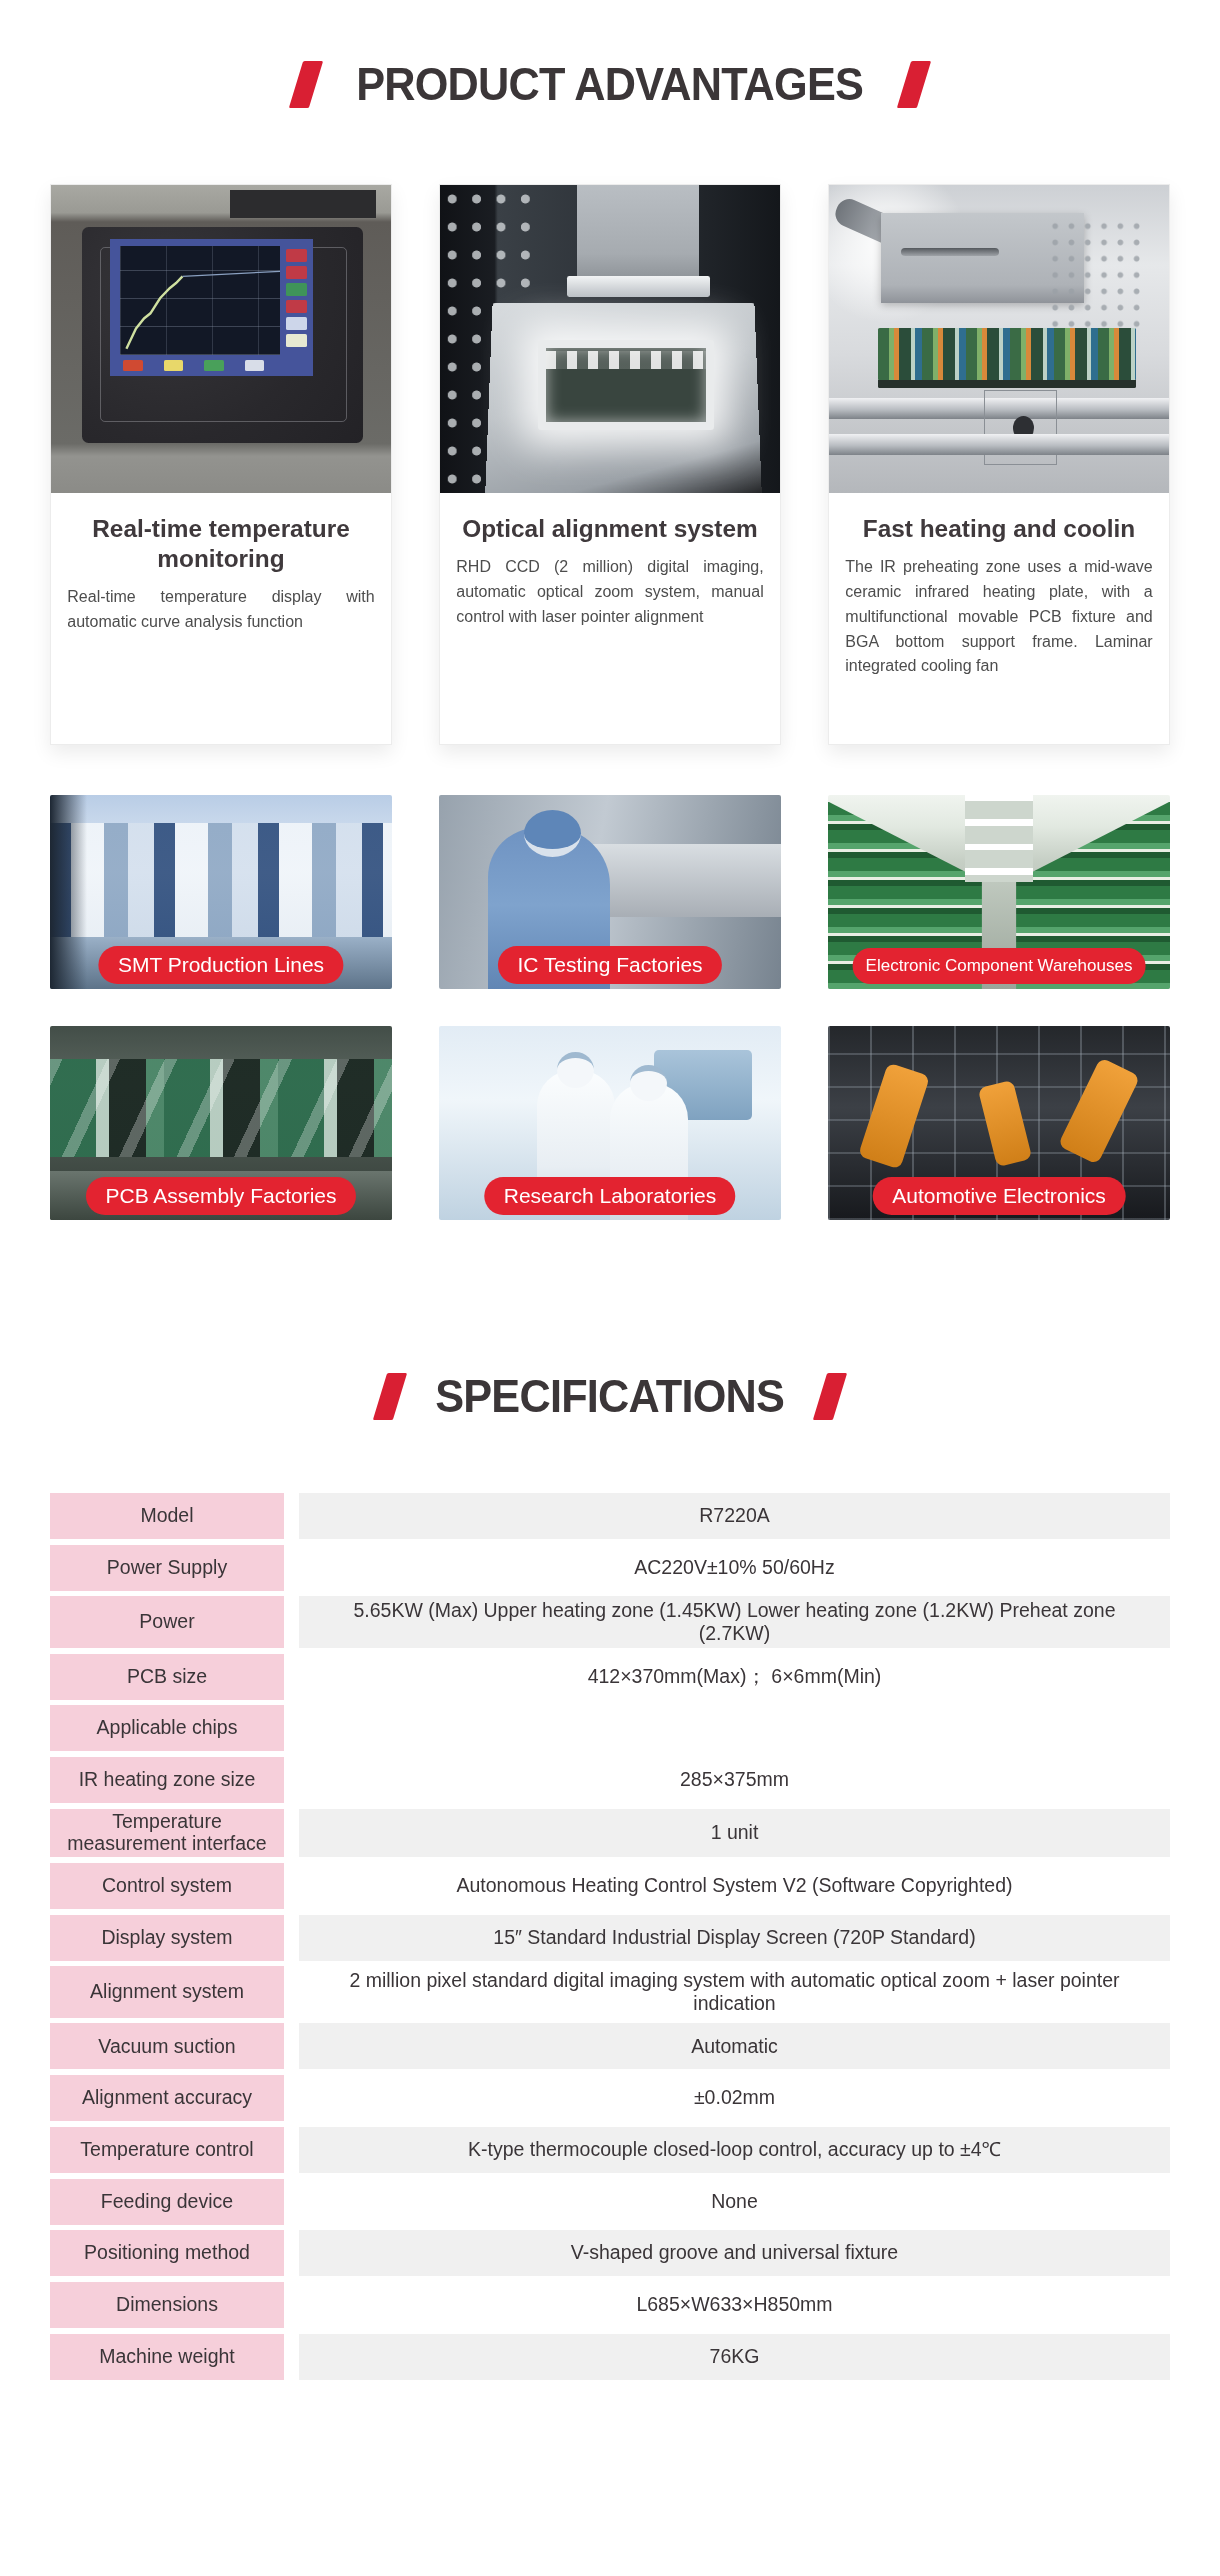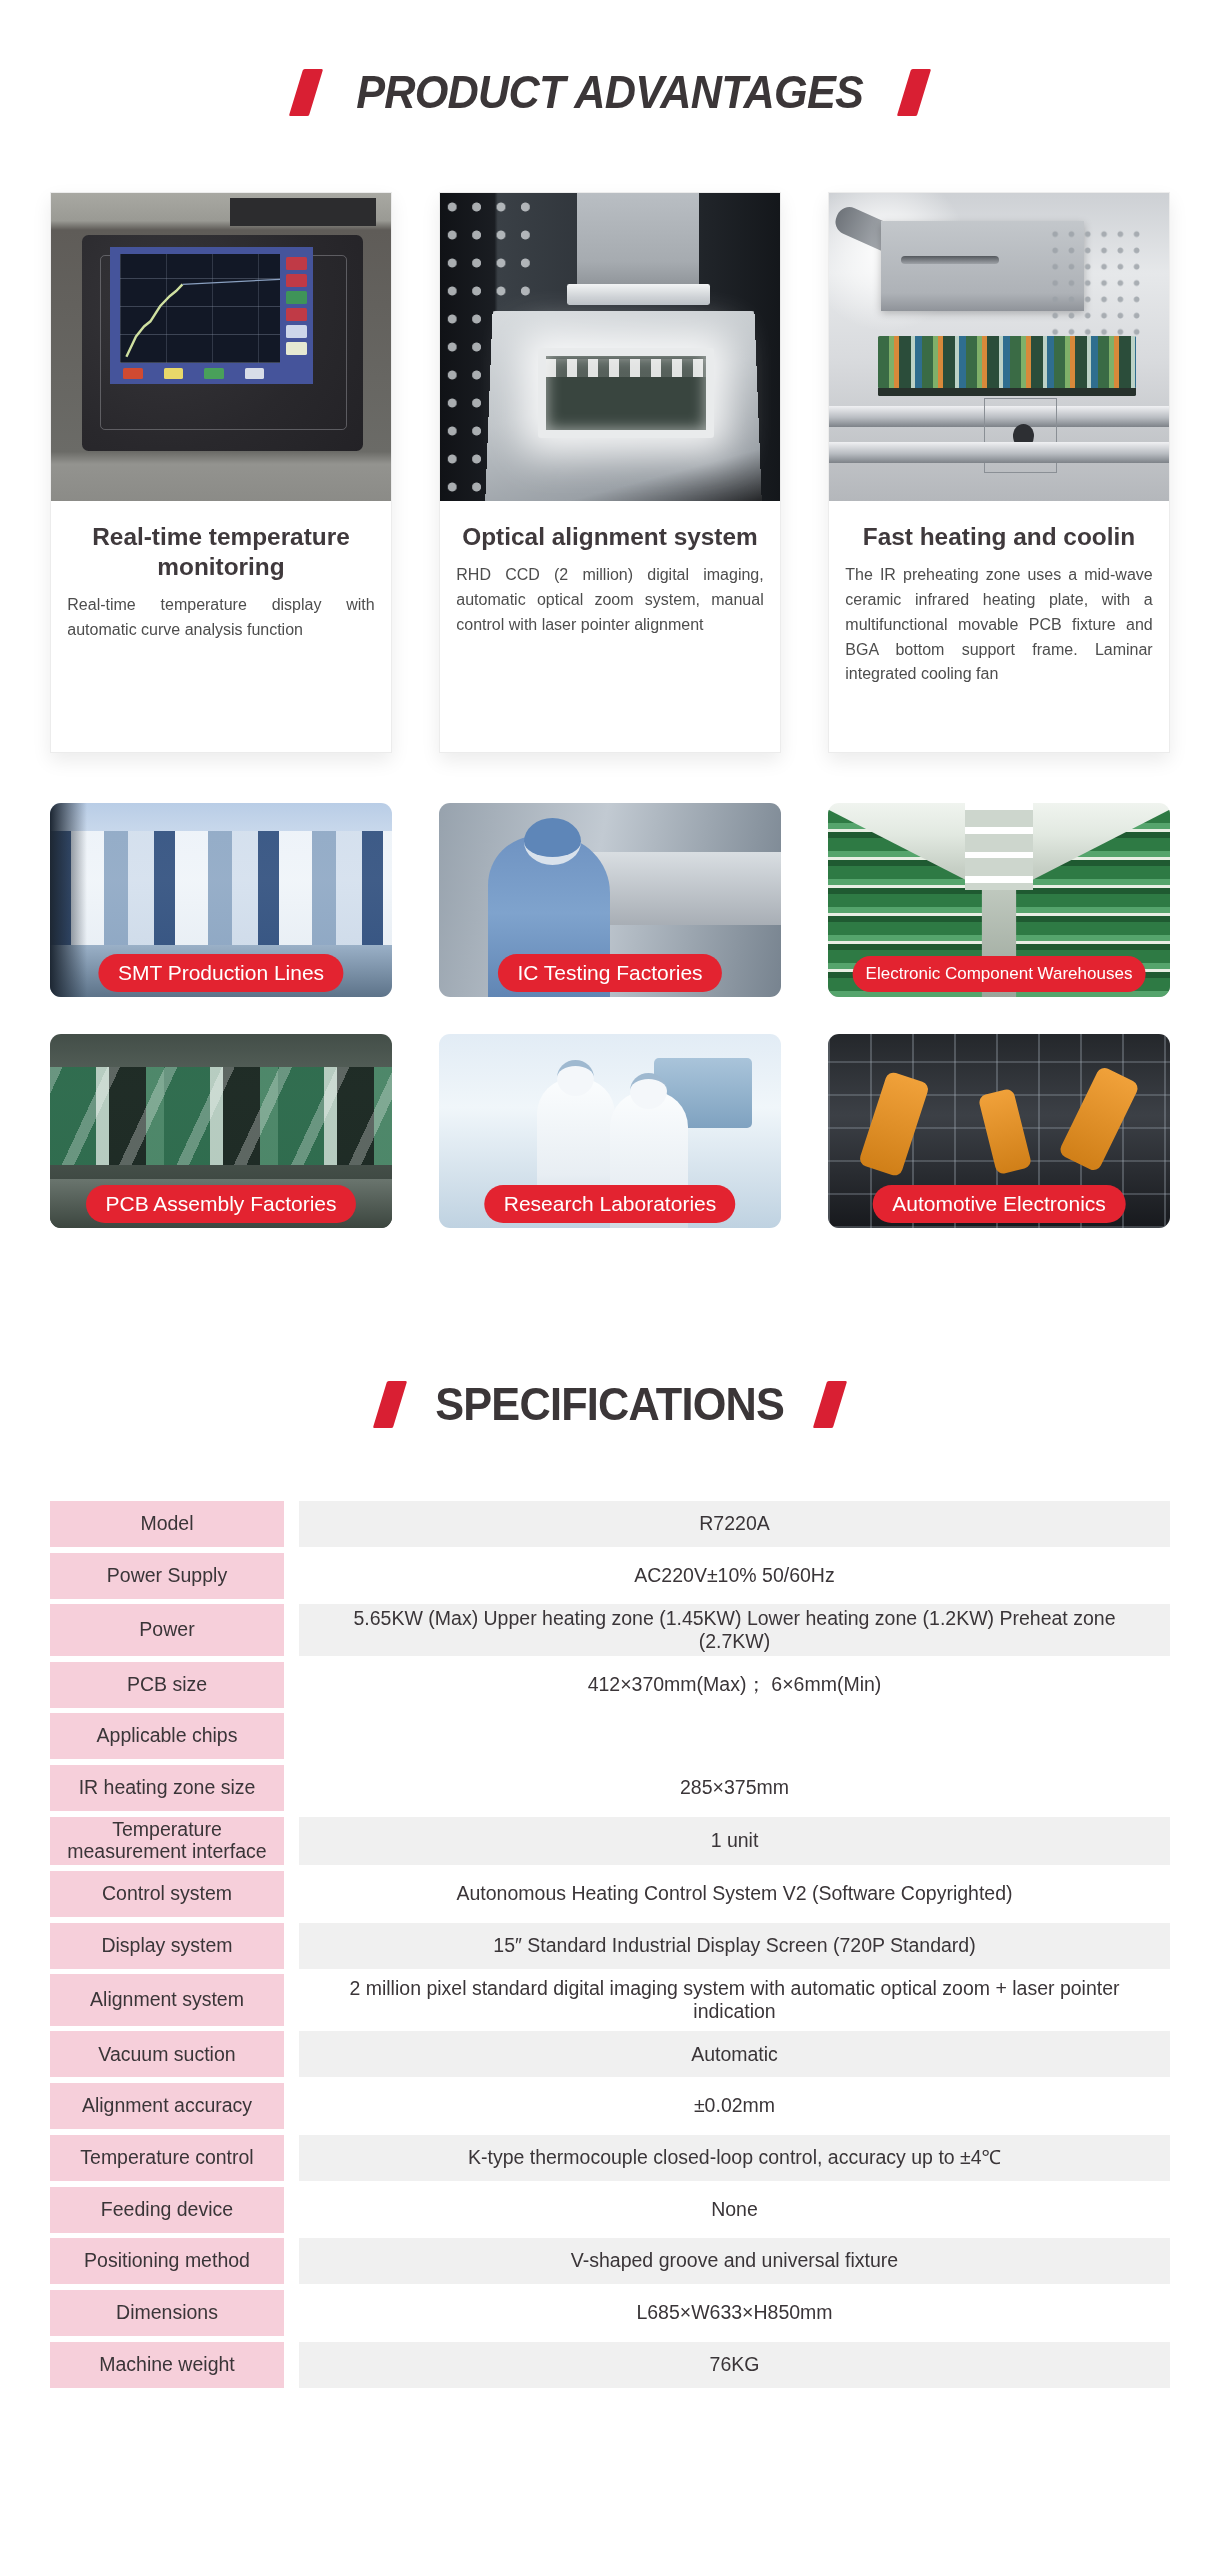--- a/index.html
+++ b/index.html
@@ -72,21 +72,21 @@
         background:repeating-linear-gradient(90deg,#3a6b45 0 11.4px,#7fb069 11.4px 16.3px,#d8893a 16.3px 21px,#2b4d3a 21px 33px,#bcd2c6 33px 37px,#2f6e8f 37px 44px); box-shadow:0 8.1px 0 #27312c; border-radius:1.6px; }
   .img-machine .rail { position:absolute; left:0; right:0; height:21px; background:linear-gradient(180deg,#f0f1f3 0%,#b9bdc2 55%,#7d8288 100%); }
   .img-machine .rail.r1 { top:213px; } .img-machine .rail.r2 { top:249px; }
   .img-machine .clamp { position:absolute; left:155px; top:205px; width:73px; height:75px;
         background:linear-gradient(180deg,#c7cbd0,#9196d9c 90%,#90959b); border:0.8px solid #8a8f95; }
   .img-machine .hole { position:absolute; left:184px; top:231px; width:21px; height:24.4px; background:#2d2f33; border-radius:50%; }
 
   
   .scenes { display:flex; justify-content:space-between; padding:0 50px; margin-top:34px; }
   .scenes + .scenes { margin-top:37px; }
-  .scene { width:342px; height:194px; border-radius:11px; position:relative; overflow:hidden; }
+  .scene { width:342px; height:194px; border-radius:2px; position:relative; overflow:hidden; }
   .scene-label { position:absolute; bottom:4.9px; left:50%; transform:translateX(-50%);
         background:#e32330; color:#fff; font-size:21px; padding:7.3px 19.5px; border-radius:21px;
         white-space:nowrap; font-weight:400; }
   .scene.sc3 .scene-label { font-size:17px; padding:8.1px 13px; }
 
   .sc1 { background:linear-gradient(180deg,#b9cde6 0%,#e2ebf5 40%,#9db3ca 72%,#5d7389 100%); }
   .sc1 .machines { position:absolute; left:0; right:0; top:28px; height:114px;
         background:repeating-linear-gradient(90deg,#2e4d7c 0 21px,#f2f6fa 21px 54px,#8fa8c4 54px 78px,#d6e1ee 78px 104px); opacity:.9; }
   .sc1 .dark { position:absolute; left:0; top:0; bottom:0; width:37px; background:linear-gradient(90deg,#1d2733,#31415200); }
 
@@ -133,21 +133,21 @@
   
   .spec-wrap { padding:0 50px; margin-top:72px; padding-bottom:33px; }
   .spec-row { display:flex; gap:15px; margin-bottom:5.7px;justify-content:space-between; }
   .spec-label { width:234px; min-height:46px; background:#f6cfda; display:flex; align-items:center;
         justify-content:center; text-align:center; font-size:19.5px; color:#3a3538; padding:2.4px 9.8px; line-height:1.12; }
   .spec-value { flex:1; min-height:46px; display:flex; align-items:center; justify-content:center;
         text-align:center; font-size:19.5px; color:#3a3538; padding:2.4px 29px; line-height:1.2; }
   .spec-row:nth-child(odd) .spec-value { background:#f0f0f0; }
   .spec-row:nth-child(even) .spec-value { background:#ffffff; }
 
-  .hdr-advantages { margin-top:8px;font-style:italic; }
+  .hdr-advantages { margin-top:0; }
   .hdr-scenarios { margin-top:120px; }
   .hdr-specs { margin-top:151px; }
 </style>
 </head>
 <body>
 
 <div class="page">
 
   <div class="sec-header hdr-advantages">
     <span class="slash"></span>

